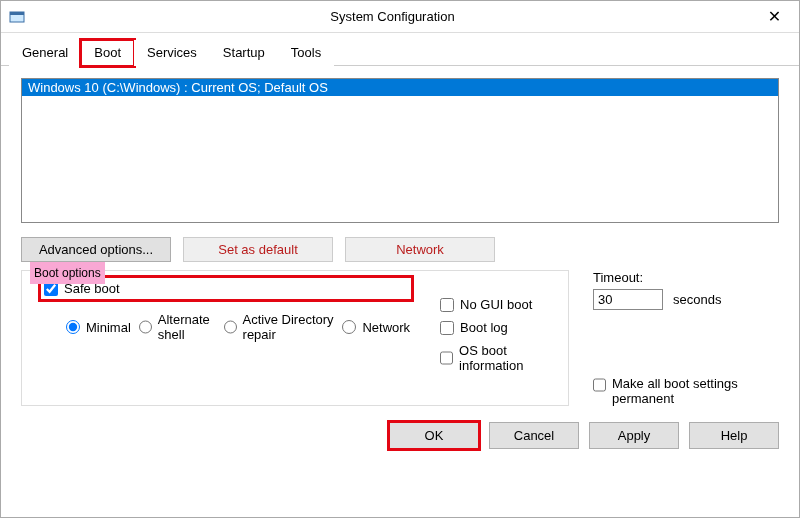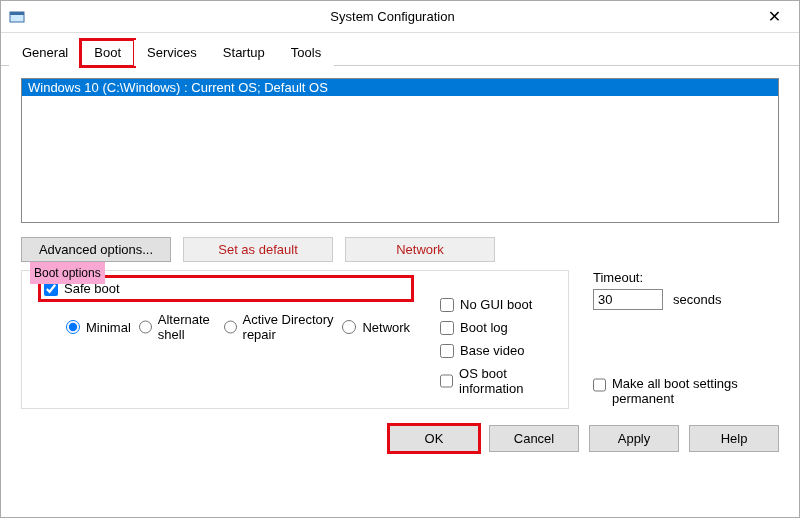--- a/index.html
+++ b/index.html
@@ -109,24 +109,20 @@
           <label class="chk">
             <input type="checkbox" style="">
             <span>No GUI boot</span>
           </label>
           <label class="chk">
             <input type="checkbox" style="">
             <span>Boot log</span>
           </label>
           <label class="chk">
             <input type="checkbox" style="">
-            <span>Base video</span>
-          </label>
-          <label class="chk">
-            <input type="checkbox" style="">
             <span>OS boot information</span>
           </label>
         </div>
       </div>
 
       <div class="timeout-col">
         <div>
           <div>Timeout:</div>
           <div class="timeout-val">
             <input type="text" value="30" style="">

